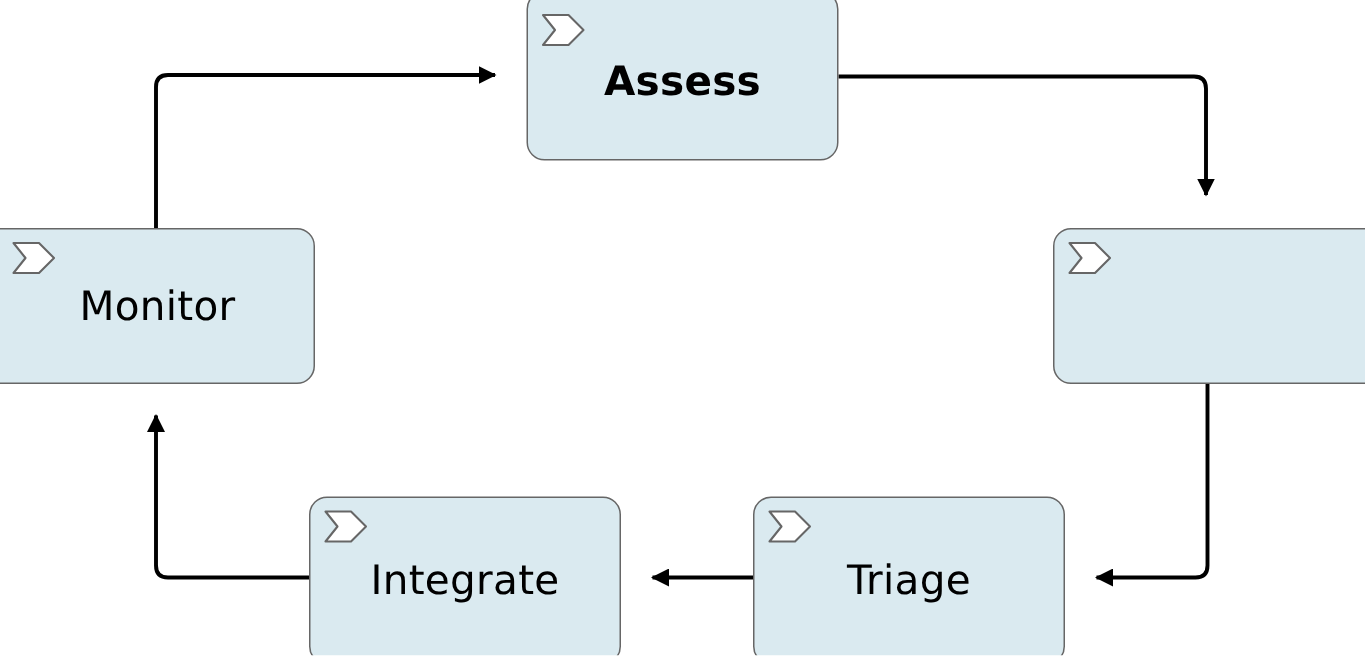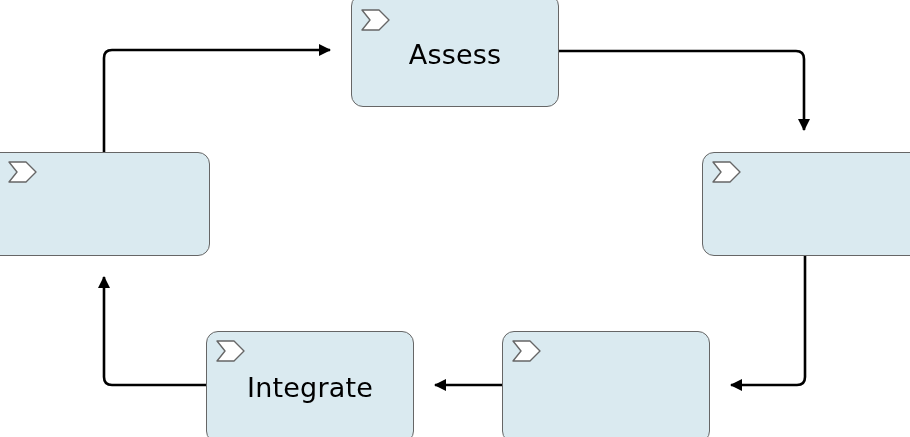--- a/index.html
+++ b/index.html
@@ -58,21 +58,21 @@
   #node-monitor .node-icon { left: 19px; }
   #node-monitor .node-label { padding-left: 12px; }
 
   #node-assess {
     left: 351px;
     top: -6px;
     width: 208px;
     height: 113px;
   }
   #node-assess .node-icon { top: 13px; }
-  #node-assess .node-label { padding-top: 8px; }
+  #node-assess .node-label { padding-top: 8px; font-weight: bold; }
 
   
   #node-integrate {
     left: 702px;
     top: 152px;
     width: 220px;
     height: 104px;
   }
 
   #node-implement {
@@ -109,20 +109,21 @@
 
     <path d="M 502 385 L 435 385" fill="none" stroke="#000000" stroke-width="2.6" marker-end="url(#arrow-r)"></path>
 
     <path d="M 206 385 L 112 385 Q 104 385 104 377 L 104 277" fill="none" stroke="#000000" stroke-width="2.6" marker-end="url(#arrow-r)"></path>
   </svg>
 
   <div class="node" id="node-monitor">
     <svg class="node-icon" viewBox="0 0 30 24" xmlns="http://www.w3.org/2000/svg">
       <path d="M 1 2 L 18 2 L 28 12 L 18 22 L 1 22 L 9 12 Z" fill="#ffffff" stroke="#666666" stroke-width="1.4" stroke-linejoin="round"></path>
     </svg>
+    <span class="node-label">Monitor</span>
   </div>
 
   <div class="node" id="node-assess">
     <svg class="node-icon" viewBox="0 0 30 24" xmlns="http://www.w3.org/2000/svg">
       <path d="M 1 2 L 18 2 L 28 12 L 18 22 L 1 22 L 9 12 Z" fill="#ffffff" stroke="#666666" stroke-width="1.4" stroke-linejoin="round"></path>
     </svg>
     <span class="node-label">Assess</span>
   </div>
 
   <div class="node" id="node-integrate">
@@ -135,15 +136,16 @@
     <svg class="node-icon" viewBox="0 0 30 24" xmlns="http://www.w3.org/2000/svg">
       <path d="M 1 2 L 18 2 L 28 12 L 18 22 L 1 22 L 9 12 Z" fill="#ffffff" stroke="#666666" stroke-width="1.4" stroke-linejoin="round"></path>
     </svg>
     <span class="node-label">Integrate</span>
   </div>
 
   <div class="node" id="node-triage">
     <svg class="node-icon" viewBox="0 0 30 24" xmlns="http://www.w3.org/2000/svg">
       <path d="M 1 2 L 18 2 L 28 12 L 18 22 L 1 22 L 9 12 Z" fill="#ffffff" stroke="#666666" stroke-width="1.4" stroke-linejoin="round"></path>
     </svg>
+    <span class="node-label">Triage</span>
   </div>
 
 </div>
 
 </body></html>

